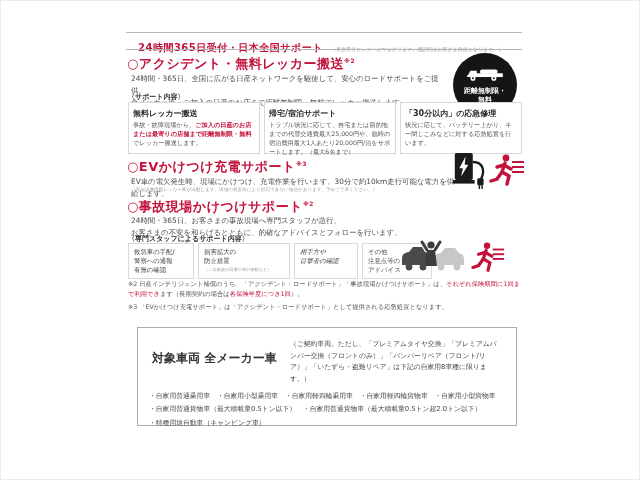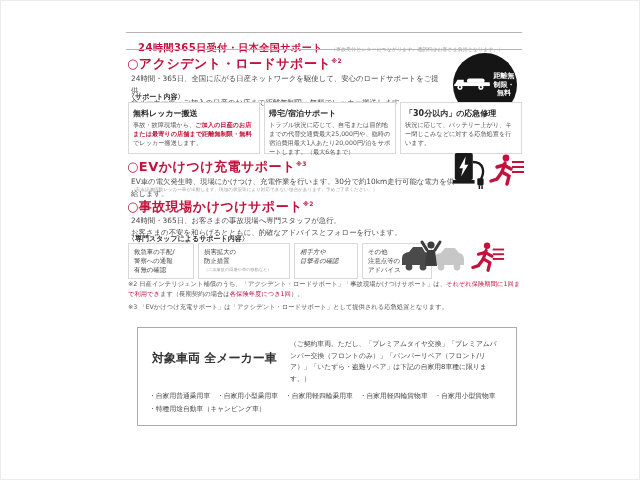--- a/index.html
+++ b/index.html
@@ -23,21 +23,21 @@
   .cards3 .card:last-child { width:122px; }
   .card-title { font-size:8px; font-weight:bold; color:#2b2b2b; margin-bottom:2px; white-space:nowrap; }
   .card-body { font-size:6.2px; color:#555; line-height:1.45; }
   .card-body .red { color:#c3123b; font-weight:bold; }
   .cards4 { position:absolute; left:127px; top:242px; display:flex; gap:4px; }
   .cards4 .card { height:36px; padding:4px 5px; font-size:6.4px; color:#444; line-height:1.4; }
   .c4-1 { width:66px; } .c4-2 { width:92px; } .c4-3 { width:64px;font-style:italic; } .c4-4 { width:70px; }
   .card-lines { white-space:pre-line; }
   .card-note { font-size:4.2px; color:#9f9f9f; margin-top:1px; }
   .badge { position:absolute; left:452px; top:52px; width:64px; height:64px; border-radius:50%; background:#151515;
-           display:flex; flex-direction:row; align-items:center; justify-content:center; }
+           display:flex; flex-direction:column; align-items:center; justify-content:center; }
   .badge-text { color:#fff; font-size:7px; font-weight:bold; line-height:1.2; text-align:center; white-space:pre-line; }
   .icon-abs { position:absolute; }
   .footnotes { position:absolute; left:127px; top:278px; width:394px; color:#555; font-size:6.3px; line-height:1.6; }
   .footnotes p + p { margin-top:3px; }
   .fn-red { color:#c3123b; }
   .target-box { position:absolute; left:136px; top:326px; width:380px; height:99px; border:1px solid #ababab; background:#fff; }
   .target-top { display:flex; }
   .target-label { font-size:12px; font-weight:bold; color:#333; padding:22px 0 0 14px; width:152px; white-space:nowrap; }
   .target-note { font-size:6.8px; color:#444; line-height:1.7; padding:11px 10px 0 0; width:222px; }
   .vehicles { padding:5px 12px 0 11px; font-size:6.8px; color:#444; line-height:1.95; }
@@ -51,21 +51,21 @@
   <div class="rule rule-top"></div>
 
   <div class="masthead">
     <span class="mast-title">24時間365日受付・日本全国サポート</span>
     <span class="mast-note">（事故受付センターにつながります。通話料はお客さま負担となります。）</span>
   </div>
 
   <div class="rule rule-mid"></div>
 
   <h2 class="sec-title" style="top:54px;">
-    <span>○アクシデント・ロードサポート</span><sup>※2</sup>
+    <span>○アクシデント・無料レッカー搬送</span><sup>※2</sup>
   </h2>
   <p class="body-text" style="top:72px; width:320px;">24時間・365日、全国に広がる日産ネットワークを駆使して、安心のロードサポートをご提供。
 全メーカー車、ご加入の日産のお店まで距離無制限・無料でレッカー搬送します。</p>
 
   <div class="badge">
     <span>
       <svg width="38" height="17" viewBox="0 0 60 26">
         <rect x="22" y="5" width="28" height="7" rx="3.5" fill="#fff"></rect>
         <rect x="13" y="11" width="45" height="5" fill="#fff"></rect>
         <path d="M2 16 L7 7 H17 V16 Z" fill="#fff"></path>
@@ -200,17 +200,18 @@
     <p>※3 「EVかけつけ充電サポート」は「アクシデント・ロードサポート」として提供される応急処置となります。</p>
   </div>
 
   <div class="target-box">
     <div class="target-top">
       <div class="target-label">対象車両 全メーカー車</div>
       <div class="target-note">（ご契約車両。ただし、「プレミアムタイヤ交換」「プレミアムバンパー交換（フロントのみ）」「バンパーリペア（フロント/リア）」「いたずら・盗難リペア」は下記の自家用8車種に限ります。）</div>
     </div>
     <div class="vehicles">
       <div>・自家用普通乗用車　・自家用小型乗用車　・自家用軽四輪乗用車　・自家用軽四輪貨物車　・自家用小型貨物車</div>
+      <div>・自家用普通貨物車（最大積載量0.5トン以下）　・自家用普通貨物車（最大積載量0.5トン超2.0トン以下）</div>
       <div>・特種用途自動車（キャンピング車）</div>
     </div>
   </div>
 
 </div>
 
 </body></html>

